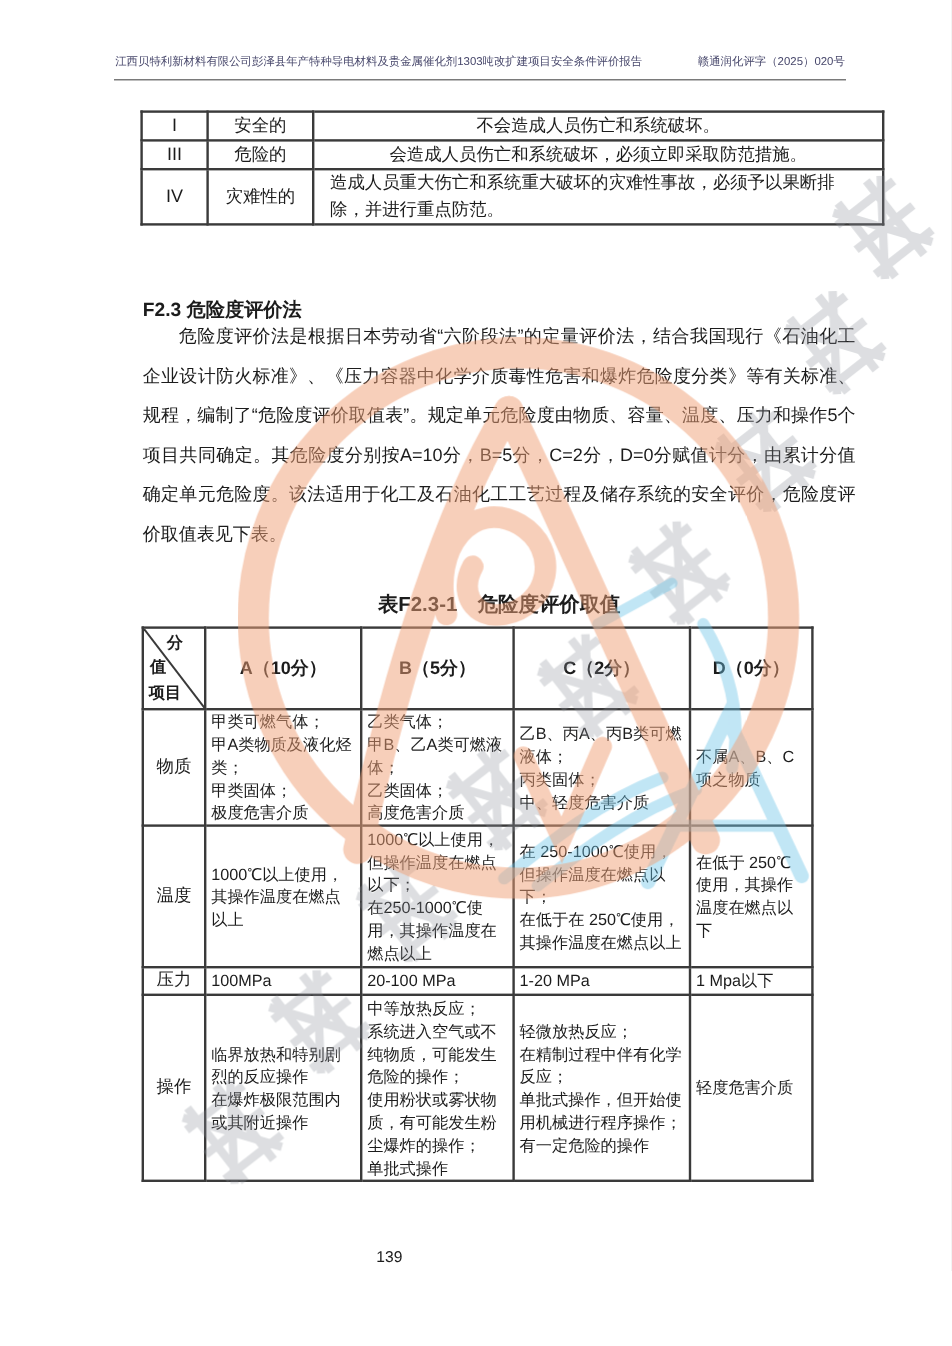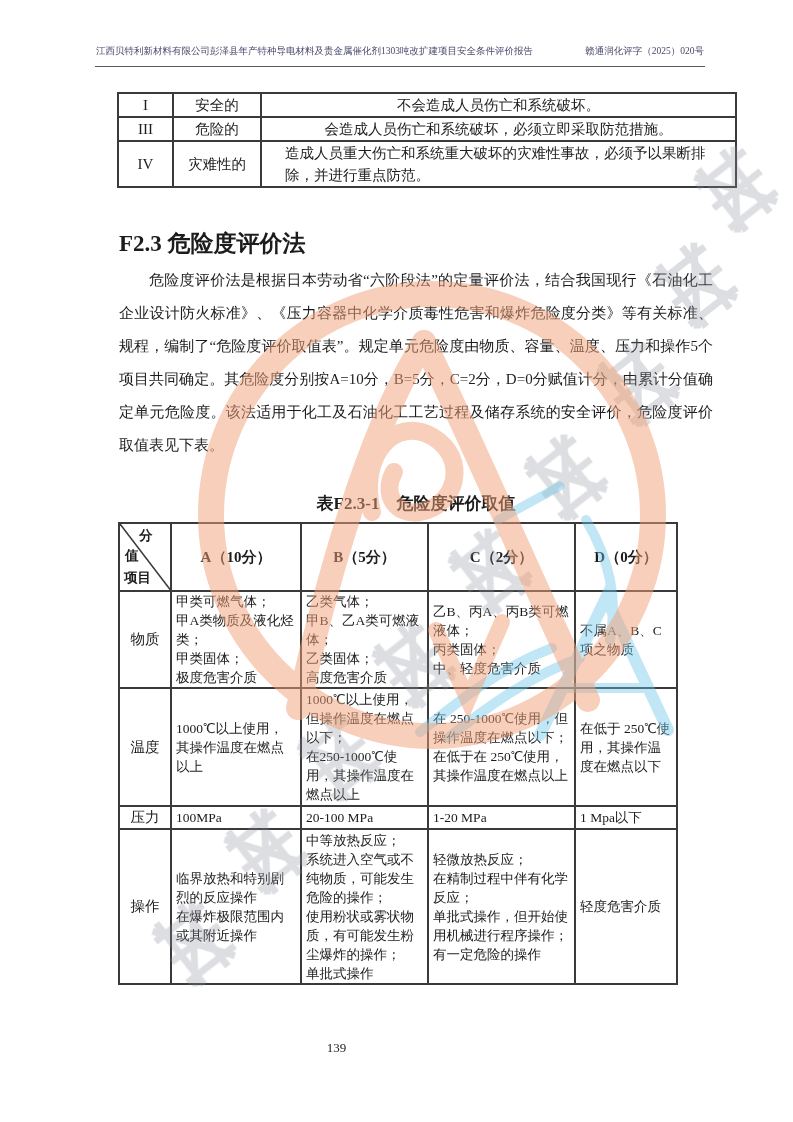--- a/index.html
+++ b/index.html
@@ -1,19 +1,19 @@
 <!DOCTYPE html>
 <html><head>
 <meta charset="utf-8">
 <style>
   html,body{margin:0;padding:0;background:#e8e8e8;}
   .page{
     position:relative;width:793px;height:1122px;background:#ffffff;
     margin:0 auto;overflow:hidden;
-    font-family:Liberation Serif, serif;
+    font-family:Liberation Sans, sans-serif;
     color:#1c1c1c;
   }
   
   .hdr{
     position:absolute;top:45px;left:96px;width:608px;
     display:flex;justify-content:space-between;
     font-size:9.5px;color:#47476b;letter-spacing:0px;white-space:nowrap;
   }
   .hdr-rule{
     position:absolute;top:66px;left:95px;width:610px;height:0;
@@ -21,26 +21,26 @@
   }
   
   table{border-collapse:collapse;table-layout:fixed;}
   .sev{
     position:absolute;top:92px;left:117px;width:618px;
     font-size:14.5px;line-height:22px;
   }
   .sev td{border:2px solid #3a3a3a;padding:0;vertical-align:middle;}
   .sev .lv{text-align:center;font-size:15px;}
   .sev .nm{text-align:center;}
-  .sev .ds{padding:0 23px;margin-left:21px;}
+  .sev .ds{padding:0 13px;margin-left:21px;}
   .sev .c{text-align:center;}
   
   .h2{
-    position:absolute;top:228px;left:119px;
-    font-size:23px;font-weight:bold;
+    position:absolute;top:248px;left:119px;
+    font-size:16px;font-weight:bold;
   }
   .para{
     position:absolute;top:264px;left:119px;width:594px;
     font-size:15px;line-height:33px;text-align:justify;
     text-indent:2em;
   }
   .ttl{
     position:absolute;top:492px;left:119px;width:594px;
     text-align:center;font-size:17px;font-weight:bold;
   }
@@ -62,21 +62,21 @@
   .r-cz{height:155px;}
   
   .corner{position:relative;padding:0 !important;}
   .corner svg{position:absolute;top:0;left:0;}
   .corner span{position:absolute;font-size:13.5px;font-weight:bold;line-height:1;}
   .cn1{top:5px;left:19px;}
   .cn2{top:25px;left:5px;}
   .cn3{top:47px;left:4px;}
   
   .pgnum{
-    position:absolute;top:1040px;left:12px;width:649px;
+    position:absolute;top:1040px;left:0;width:649px;
     text-align:center;font-size:13px;
   }
   
   .wm{
     position:absolute;top:0;left:0;z-index:5;pointer-events:none;
   }
 </style>
 </head>
 <body>
 

